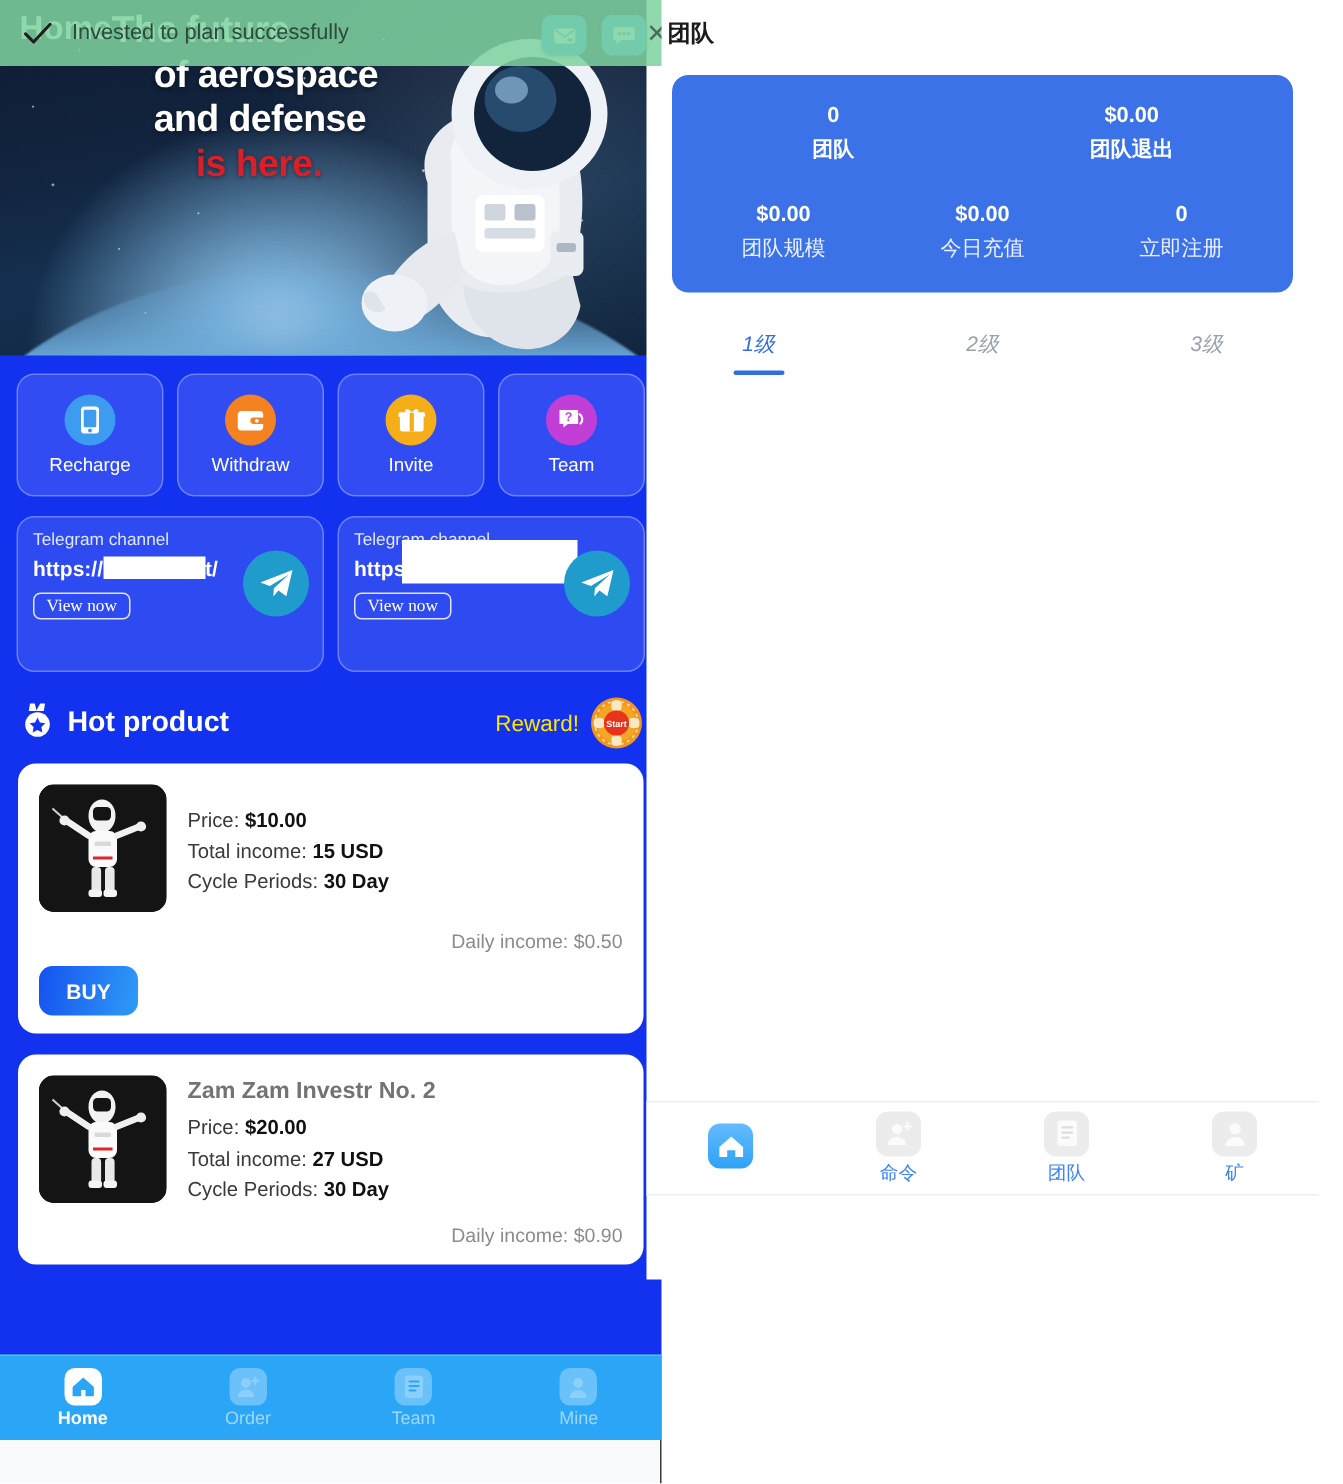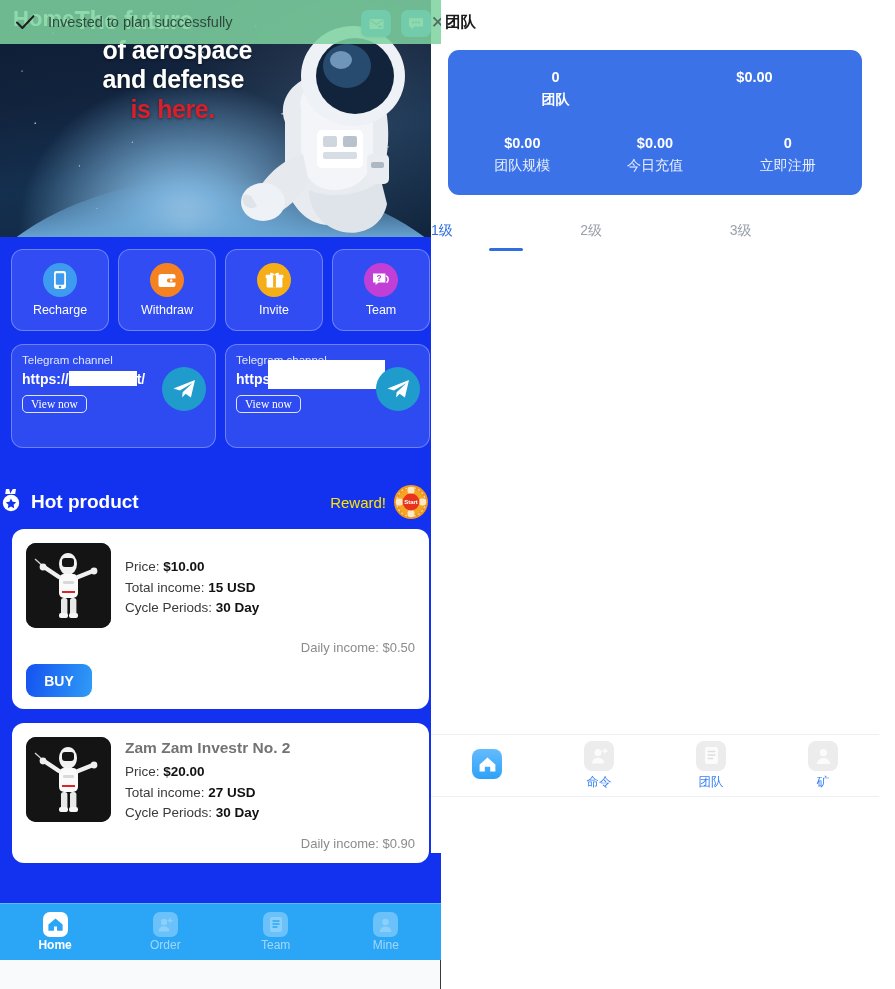--- a/index.html
+++ b/index.html
@@ -132,21 +132,21 @@
     color:#fff; font-size:11.5px;font-family:Liberation Serif, serif;
   }
   .tg-plane {
     position:absolute; right:9px; top:22px;
     width:44px; height:44px; border-radius:50%;
     background:#1f9ccc; display:flex; align-items:center; justify-content:center;
   }
 
   
   .hot-head {
-    display:flex; align-items:center; padding:16px 12px 9px 0;margin-top:20px;
+    display:flex; align-items:center; padding:16px 12px 9px 14px;
   }
   .hot-title { color:#fff; font-size:19px; font-weight:600; margin-left:9px; }
   .hot-spacer { flex:1; }
   .reward-txt { color:#ffe600; font-size:15px; font-weight:400; margin-right:7px; }
   .reward-wheel { width:36px; height:36px; position:relative; }
 
   
   .prod-card {
     margin:0 12px 14px 12px; background:#fff; border-radius:12px;
     padding:14px 14px 12px 14px; position:relative;
@@ -196,21 +196,21 @@
   .stats-row { display:flex; }
   .stats-row.r1 { margin-bottom:23px; }
   .stat { flex:1; text-align:center; }
   .stat-val { color:#fff; font-size:14.5px; font-weight:700; line-height:1.5; }
   .stat-lbl { font-size:14px; line-height:1.5; }
   .stat-lbl.bold { color:#fff; font-weight:700; }
   .stat-lbl.norm { color:#eaf0ff; font-weight:400; }
 
   .lvl-tabs { display:flex; margin-top:20px; }
   .lvl-tab {
-    flex:1; text-align:left; padding:6px 0 0 0; cursor:pointer; position:relative;
+    flex:1; text-align:center; padding:6px 0 0 0; cursor:pointer; position:relative;font-style:italic;
   }
   .lvl-tab .t { font-size:14px; color:#9aa0ab; }
   .lvl-tab.active .t { color:#2f6fe0; }
   .lvl-underline {
     width:34px; height:3.5px; background:#2f6fe0; border-radius:2px;
     margin:8px auto 0 auto;
   }
 
   .nav-right {
     position:absolute; left:0; bottom:56px; width:448px; height:63px; background:#fff;
@@ -518,20 +518,21 @@
     <div class="rp-title">团队</div>
 
     <div class="stats-card">
       <div class="stats-row r1">
         <div class="stat">
           <div class="stat-val">0</div>
           <div class="stat-lbl bold">团队</div>
         </div>
         <div class="stat">
           <div class="stat-val">$0.00</div>
+          <div class="stat-lbl bold">团队退出</div>
         </div>
       </div>
       <div class="stats-row r2">
         <div class="stat">
           <div class="stat-val">$0.00</div>
           <div class="stat-lbl norm">团队规模</div>
         </div>
         <div class="stat">
           <div class="stat-val">$0.00</div>
           <div class="stat-lbl norm">今日充值</div>

